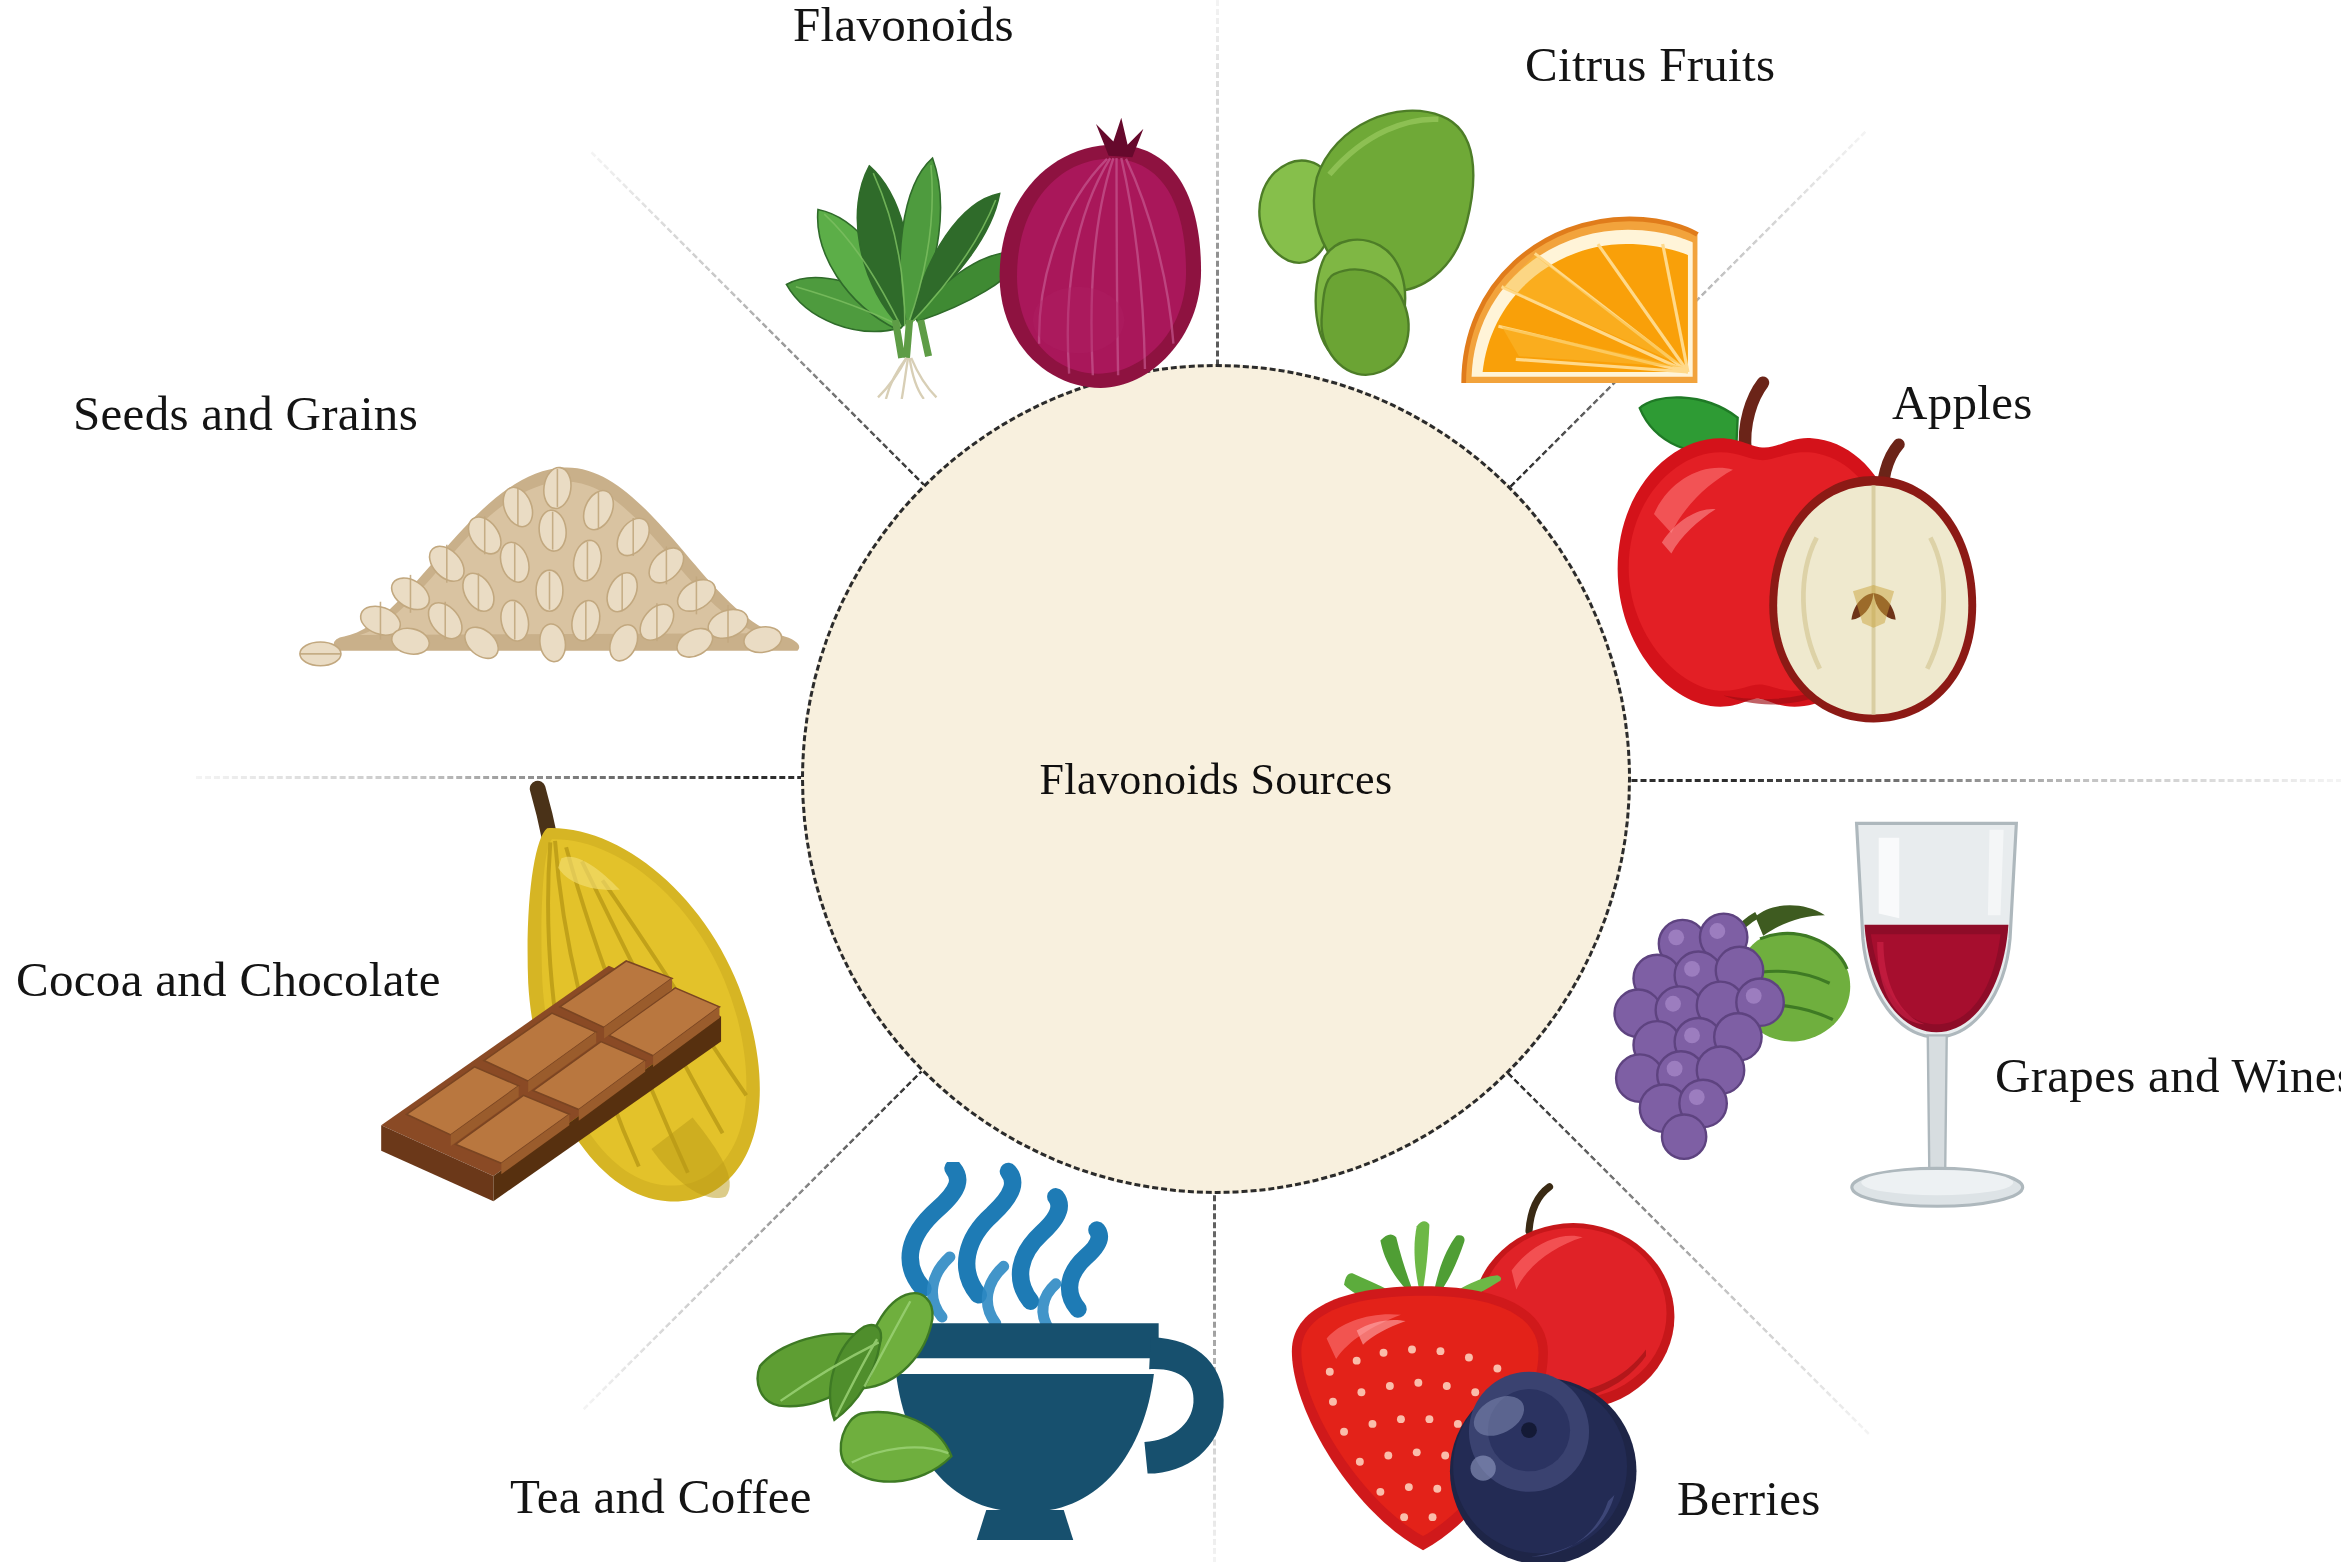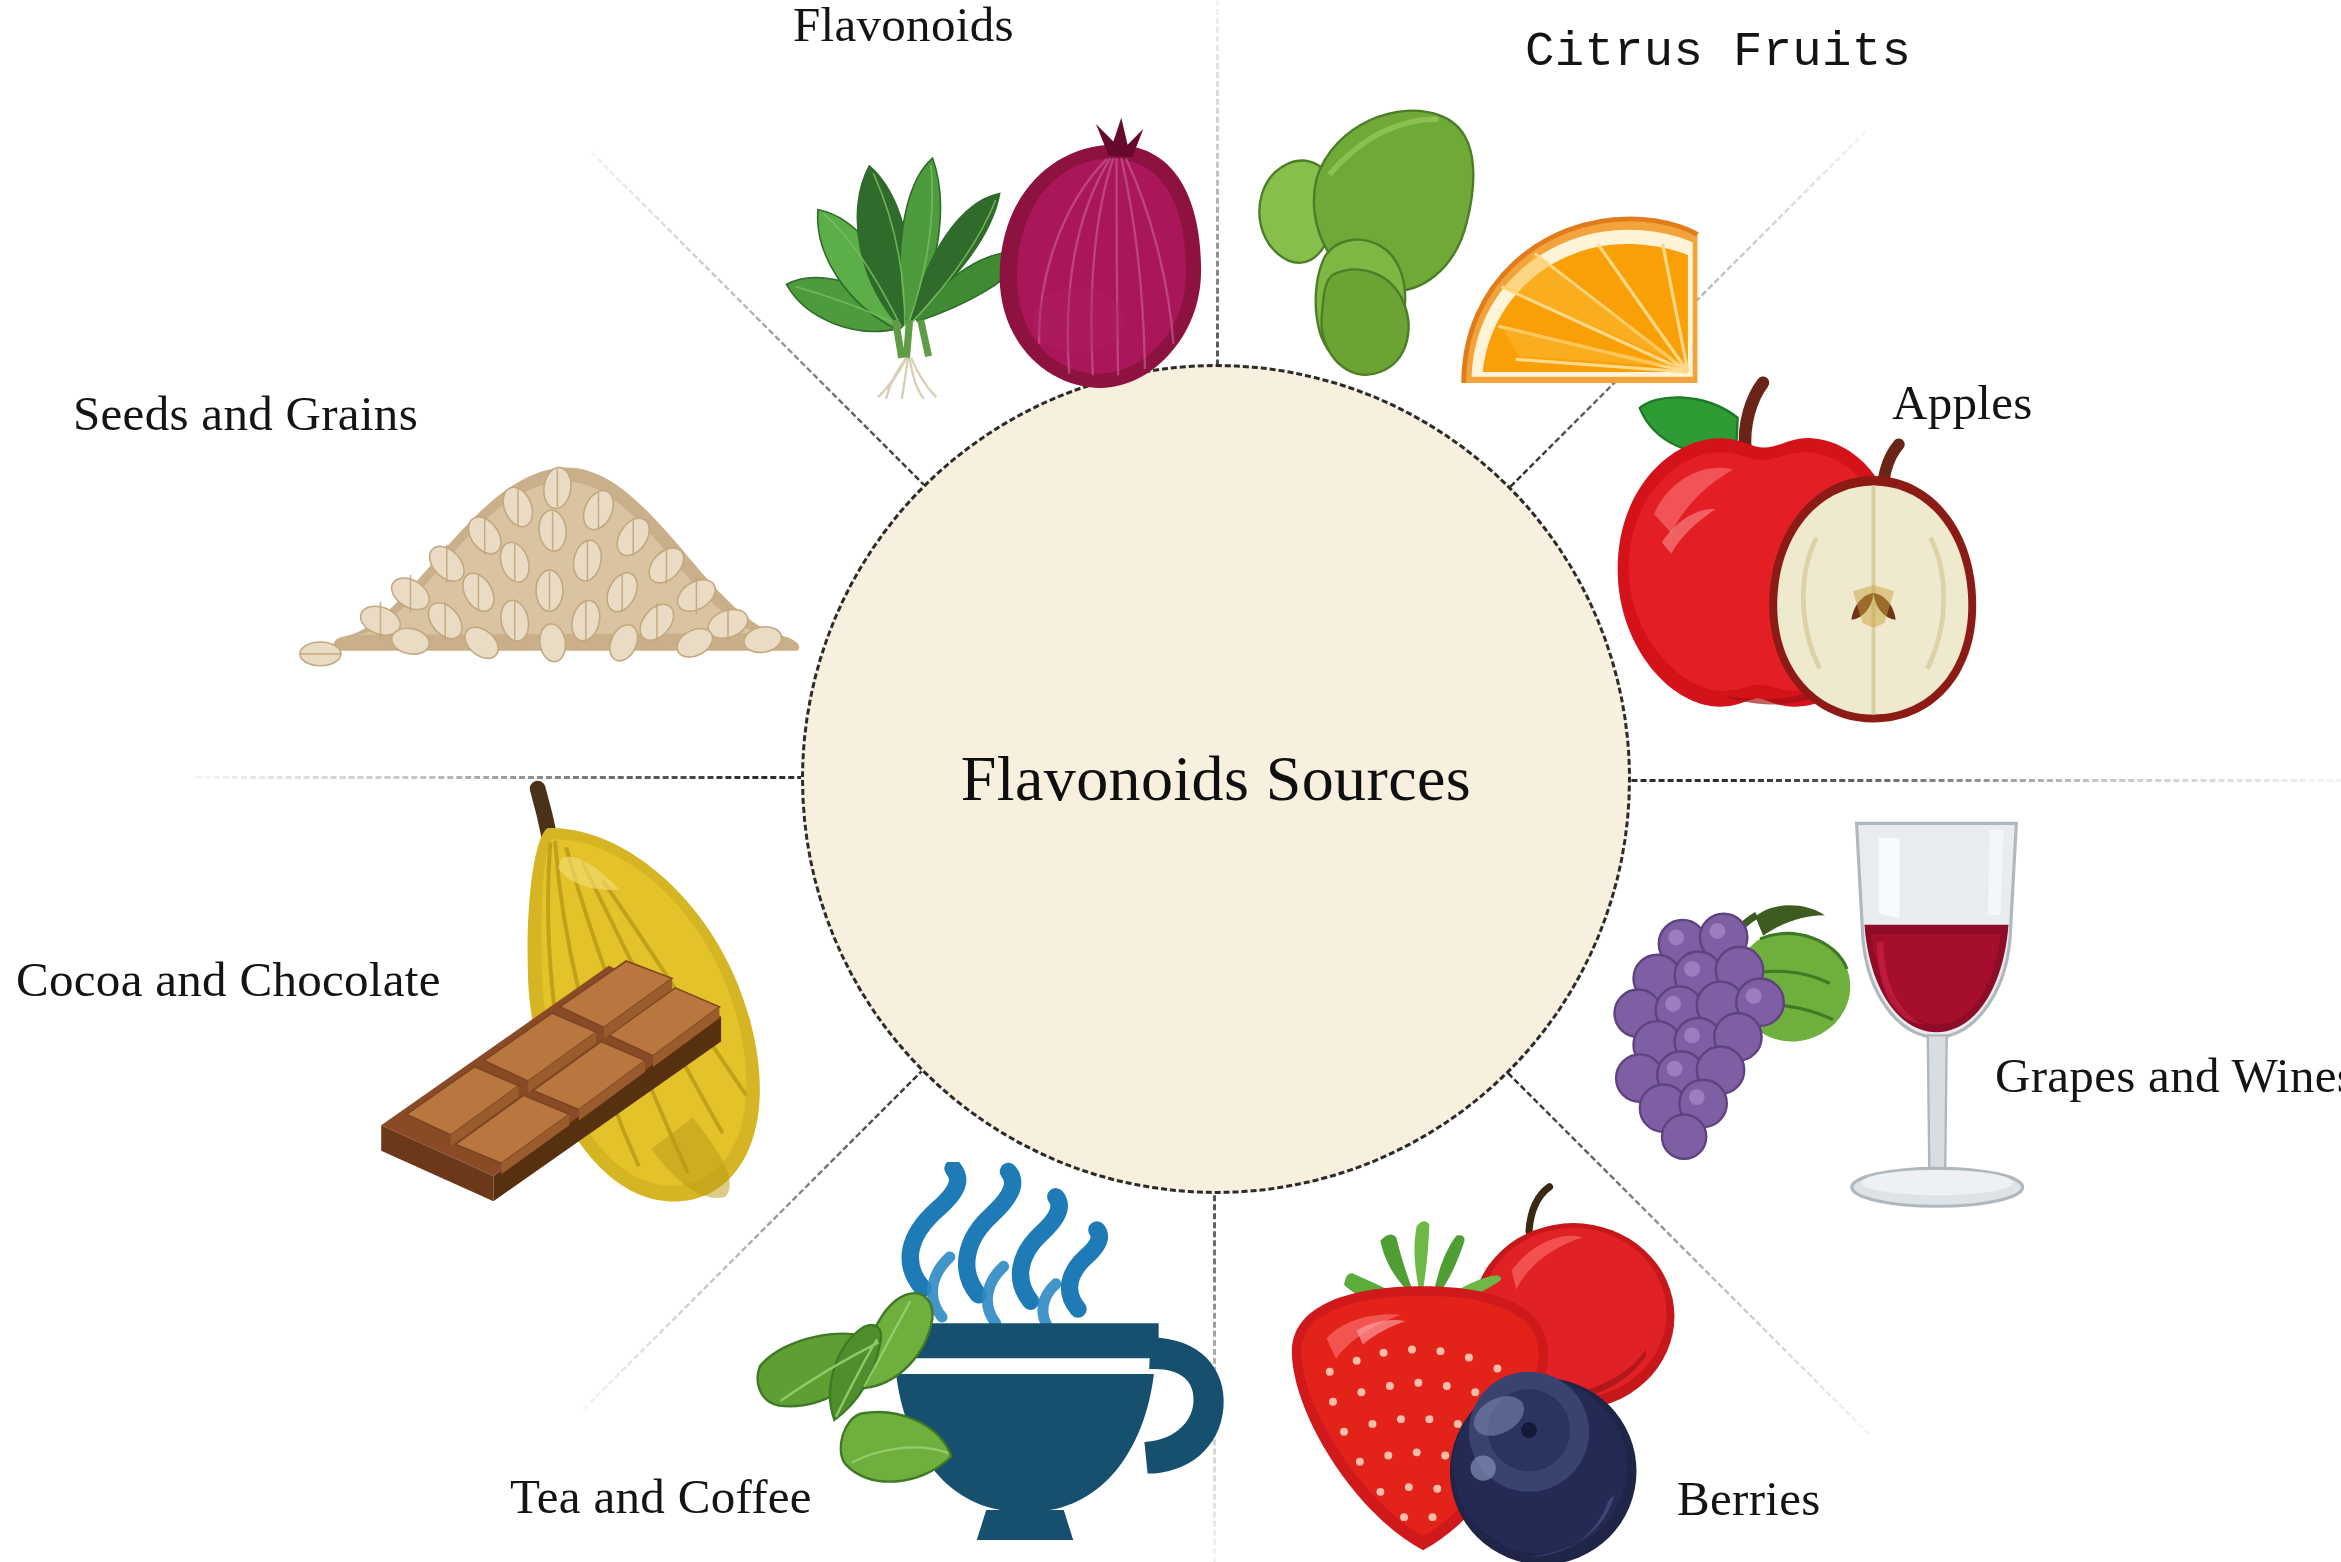--- a/index.html
+++ b/index.html
@@ -7,21 +7,21 @@
        font-family:"Liberation Serif","DejaVu Serif",serif;}
   #stage{position:absolute;inset:0;width:2342px;height:2353px;height:1563px;}
 
   .label{position:absolute;color:#141414;font-size:49px;line-height:1;
          white-space:nowrap;letter-spacing:0.3px;}
 
   .hub{position:absolute;left:801px;top:364px;width:830px;height:830px;
        border-radius:50%;background:#F8F0DE;
        border:3.2px dashed #2b2b2b;box-sizing:border-box;
        display:flex;align-items:center;justify-content:center;}
-  .hub-title{font-size:64px;color:#100f0f;letter-spacing:0.4px;}
+  .hub-title{font-size:44px;color:#100f0f;letter-spacing:0.4px;}
 
   .spoke{position:absolute;left:1216px;top:779px;height:0;
          border-top:3.2px dashed #2d2d2d;transform-origin:0 0;pointer-events:none;}
   .spoke.fade{-webkit-mask-image:linear-gradient(to right,rgba(0,0,0,1) 0%,rgba(0,0,0,1) 46%,rgba(0,0,0,.28) 78%,rgba(0,0,0,.05) 100%);
               mask-image:linear-gradient(to right,rgba(0,0,0,1) 0%,rgba(0,0,0,1) 46%,rgba(0,0,0,.28) 78%,rgba(0,0,0,.05) 100%);}
 
   .art{position:absolute;}
   .art svg{display:block;width:100%;height:100%;}
 </style>
 </head>
@@ -379,21 +379,21 @@
           <path d="M282 216 L282 264"></path>
           <path d="M372 216 L372 264"></path>
           <path d="M462 218 L462 266"></path>
           <path d="M552 220 L552 268"></path>
         <path d="M10 282 L62 282"></path>
       </g>
     </svg>
   </div>
 
   <div class="label" style="left:793px;top:0px;">Flavonoids</div>
-  <div class="label" style="left:1525px;top:28px;font-family:Liberation Mono, monospace;">Citrus Fruits</div>
+  <div class="label" style="left:1525px;top:40px;">Citrus Fruits</div>
   <div class="label" style="left:1892px;top:378px;">Apples</div>
   <div class="label" style="left:1995px;top:1051px;">Grapes and Wines</div>
   <div class="label" style="left:1677px;top:1474px;">Berries</div>
   <div class="label" style="left:510px;top:1472px;">Tea and Coffee</div>
   <div class="label" style="left:73px;top:389px;">Seeds and Grains</div>
   <div class="label" style="left:16px;top:955px;">Cocoa and Chocolate</div>
 
 </div>
 
 

